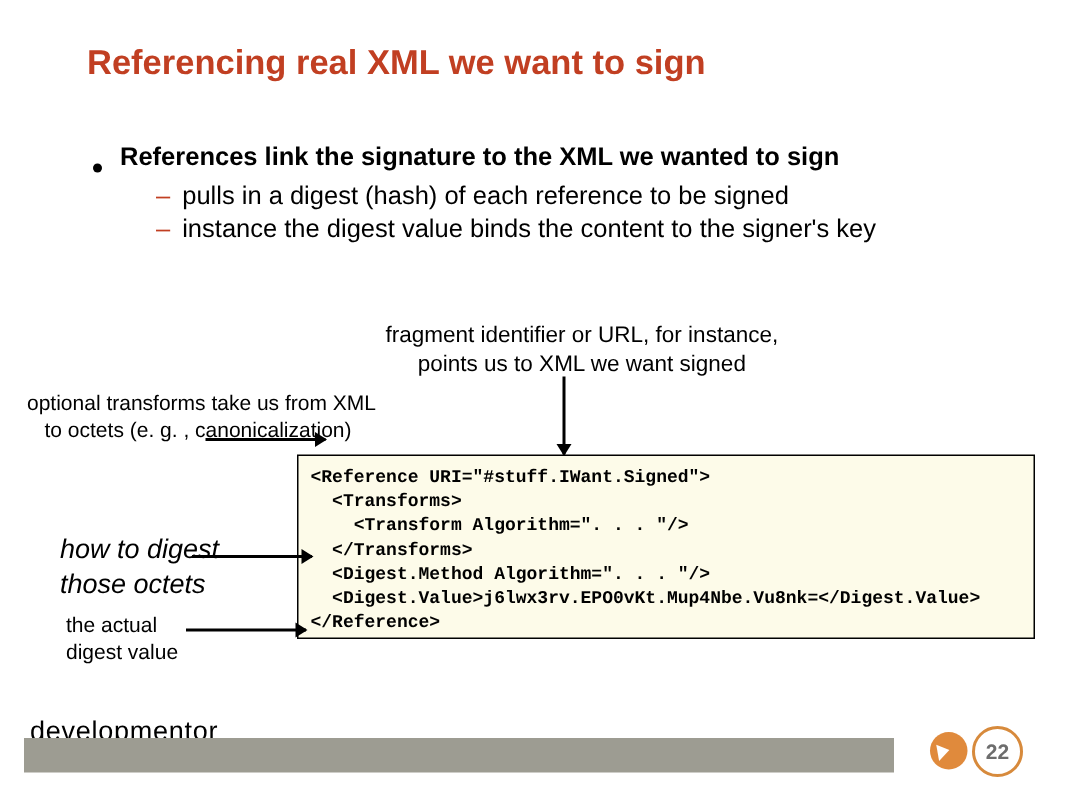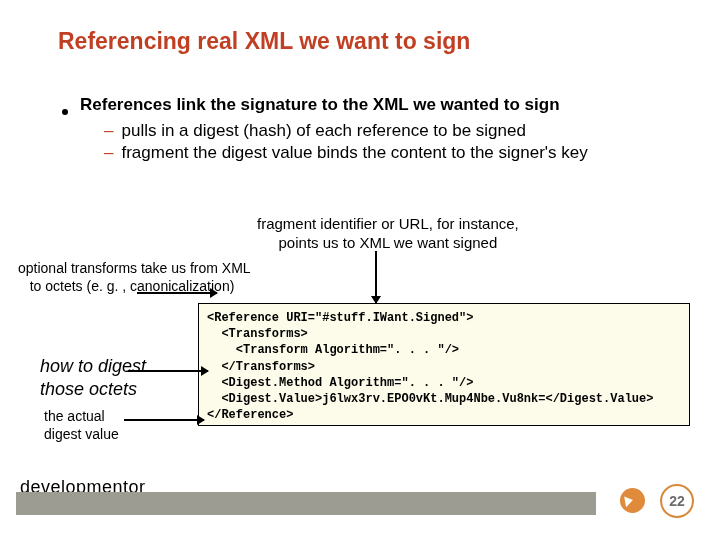--- a/index.html
+++ b/index.html
@@ -143,21 +143,21 @@
     height: 0;
     border-left: 8px solid #fff;
     border-right: 8px solid transparent;
     border-bottom: 6px solid transparent;
     border-top: 5px solid transparent;
     transform: rotate(-10deg);
   }
   .page-circle {
     position: absolute;
     bottom: 22px;
-    right: 26px;
+    right: 38px;
     width: 34px;
     height: 34px;
     border: 2px solid #d78a3c;
     border-radius: 50%;
     display: flex;
     align-items: center;
     justify-content: center;
     font-size: 14px;
     font-weight: bold;
     color: #6d6d6d;
@@ -211,21 +211,21 @@
       <span class="bullet-dot"></span>
       <span>References link the signature to the XML we wanted to sign</span>
     </div>
     <div class="sub-bullets">
       <div class="sub-bullet">
         <span class="dash">–</span>
         <span>pulls in a digest (hash) of each reference to be signed</span>
       </div>
       <div class="sub-bullet">
         <span class="dash">–</span>
-        <span>fragment the digest value binds the content to the signer's key</span>
+        <span>instance the digest value binds the content to the signer's key</span>
       </div>
     </div>
   </div>
 
   <div class="frag-label" style="white-space:pre;">fragment identifier or URL, for instance,
 points us to XML we want signed</div>
   <div class="transforms-label" style="white-space:pre;">optional transforms take us from XML
    to octets (e. g. , canonicalization)</div>
   <div class="digest-label" style="white-space:pre;">how to digest
 those octets</div>

